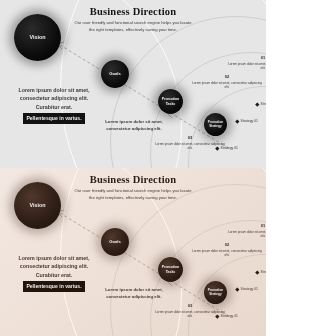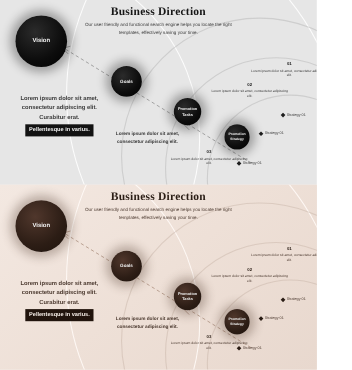--- a/index.html
+++ b/index.html
@@ -1,18 +1,18 @@
 <!DOCTYPE html>
 <html><head>
 <meta charset="utf-8">
 <style>
   html,body{margin:0;padding:0;background:#ffffff;}
   body{width:300px;height:336px;overflow:hidden;font-family:"Liberation Sans",sans-serif;}
 
-  .slide{position:relative;width:288px;height:168px;overflow:hidden;}
+  .slide{position:relative;width:266px;height:168px;overflow:hidden;}
 
   
   .slide.light{background:linear-gradient(135deg,#e9e9e9 0%,#e3e3e3 45%,#dededе 100%);background-color:#e6e6e6;}
   .slide.light .arc{border-color:rgba(255,255,255,0.85);}
   .slide.light .arc.dk{border-color:rgba(160,160,160,0.35);}
   .slide.light .node{background:radial-gradient(circle at 38% 32%,#2b2b2b 0%,#0c0c0c 60%,#000 100%);
         box-shadow:0 0 9px 5px rgba(0,0,0,0.30);}
   .slide.light .txt{color:#3a3a3a;}
   .slide.light .title{color:#161616;}
   .slide.light .connector{stroke:#8e8e8e;}

